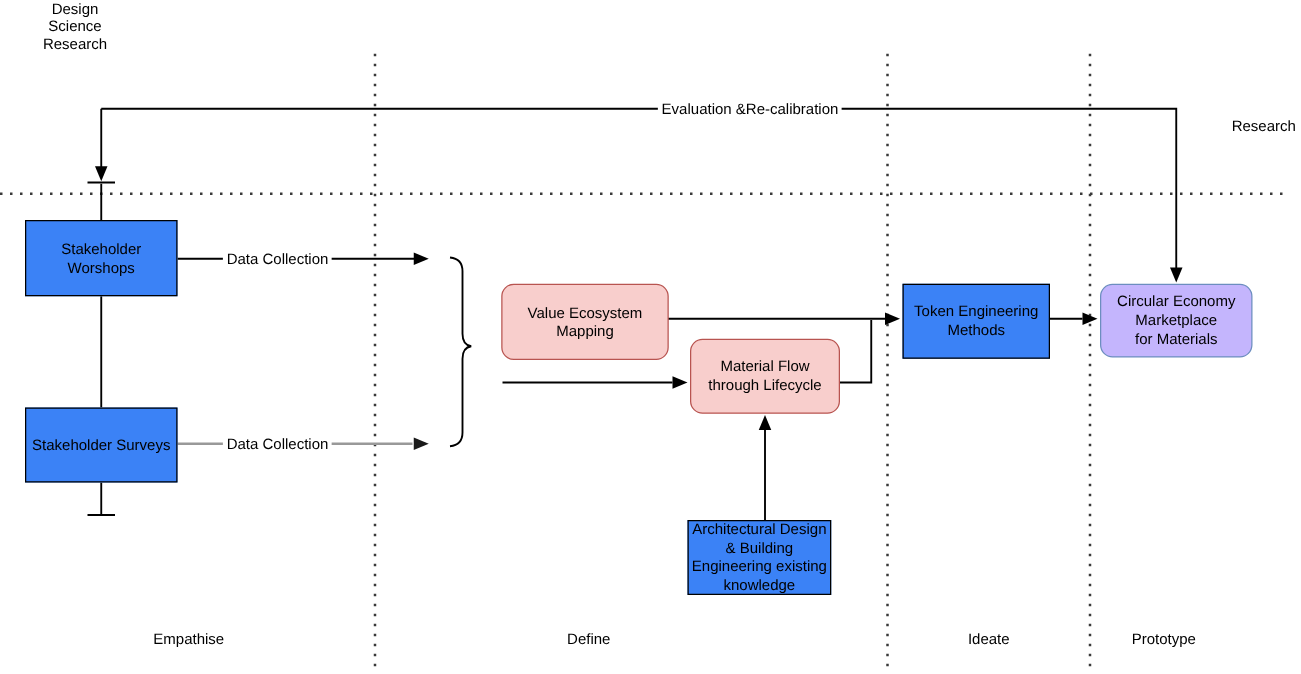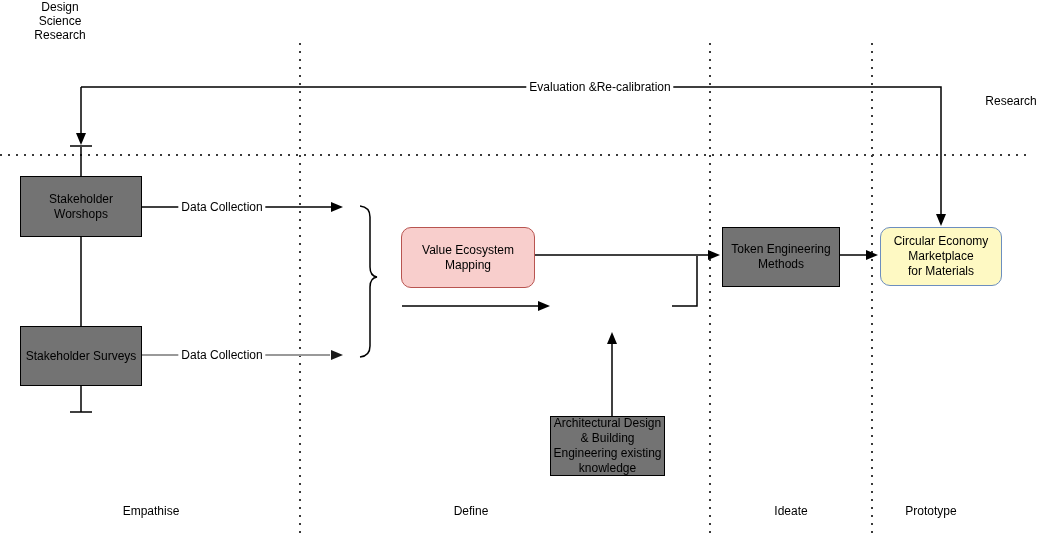--- a/index.html
+++ b/index.html
@@ -12,27 +12,27 @@
     overflow:hidden;
     border-radius:23px;
   }
   .canvas svg{position:absolute;left:0;top:0;}
   .node{
     position:absolute;
     box-sizing:border-box;
     display:flex;align-items:center;justify-content:center;
     text-align:center;
     font-size:12px;line-height:15px;
-    background:#737373;
+    background:#3b82f6;
     border:1.5px solid #000;
     white-space:pre-line;
   }
   .rounded{border-radius:10px;}
   .pink{background:#f8cecc;border-color:#b85450;}
-  .blue{background:#fef9c3;border-color:#6c8ebf;}
+  .blue{background:#c4b5fd;border-color:#6c8ebf;}
   .n-sw {left:20px;  top:176px; width:122px; height:61px;}
   .n-ss {left:20px;  top:326px; width:122px; height:60px;}
   .n-vem{left:401px; top:227px; width:134px; height:61px;}
   .n-mf {left:552px; top:271px; width:120px; height:60px;}
   .n-tem{left:722px; top:227px; width:118px; height:60px;}
   .n-ce {left:880px; top:227px; width:122px; height:59px;}
   .n-ad {left:550px; top:416px; width:115px; height:60px;}
   .elabel{
     position:absolute;
     transform:translate(-50%,-50%);
@@ -97,20 +97,22 @@
 
   <div class="title">Design
 Science
 Research</div>
 
   <div class="node n-sw">Stakeholder
 Worshops</div>
   <div class="node n-ss">Stakeholder Surveys</div>
   <div class="node rounded pink n-vem">Value Ecosystem
 Mapping</div>
+  <div class="node rounded pink n-mf">Material Flow
+through Lifecycle</div>
   <div class="node n-tem">Token Engineering
 Methods</div>
   <div class="node rounded blue n-ce">Circular Economy
 Marketplace
 for Materials</div>
   <div class="node n-ad">Architectural Design
 &amp; Building
 Engineering existing
 knowledge</div>
 

